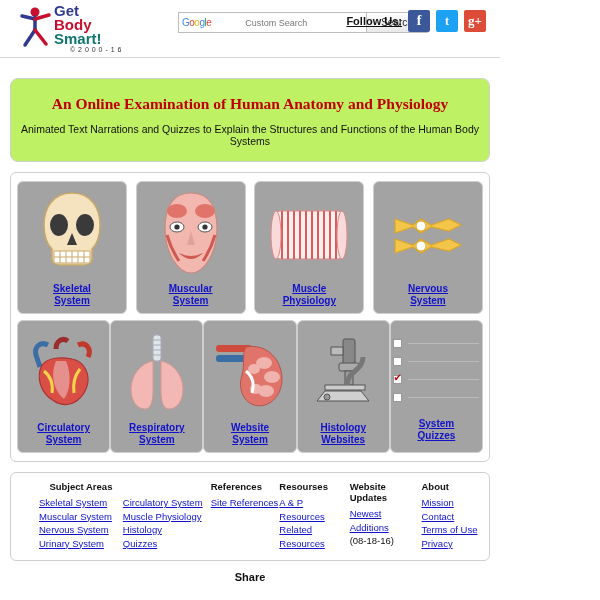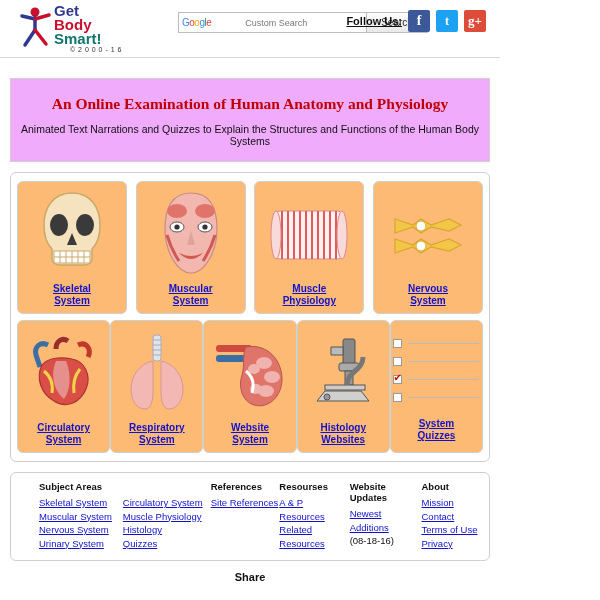--- a/index.html
+++ b/index.html
@@ -64,22 +64,22 @@
         color:#fff; font-weight:bold; font-size:14px; font-family:"Liberation Serif", serif; }
   .sq.fb { background:#3b5998; }
   .sq.tw { background:#1da1f2; font-size:12px; }
   .sq.gp { background:#dd4b39; font-size:13px; }
 
   
   .panel {
     position: relative;
     margin: 20px 10px 0 10px;
     border: 1px solid #cfcfcf;
-    border-radius: 0;
-    background: #f0abfc;
+    border-radius: 8px;
+    background: #bef264;
     padding: 10px 8px 12px 8px;
     text-align:center;
   }
   .panel h1 {
     margin: 6px 0 0 0;
     font-size: 15.5px;
     color: #c00000;
     font-weight: bold;
     font-family: "Liberation Serif", serif;
   }
@@ -97,21 +97,21 @@
     border: 1px solid #cfcfcf;
     border-radius: 6px;
     background:#fff;
     padding: 8px 6px 8px 6px;
   }
   .grid-row { display:flex; justify-content: space-between; margin-bottom: 6px; }
   .grid-row:last-child { margin-bottom: 0; }
   .card {
     width: 110px; height: 133px;
     border: 1px solid #cfcfcf; border-radius: 6px;
-    background:#fdba74;
+    background:#a3a3a3;
     display:flex; flex-direction:column; align-items:center;
     position: relative;
     cursor: pointer;
   }
   .card .art { flex: 1 1 auto; display:flex; align-items:center; justify-content:center; width:100%; padding-top:4px;}
   .card .cap {
     font-size: 10px; font-weight: bold; color:#1111cc;
     text-align:center; line-height: 12px; padding-bottom: 6px;
     text-decoration: underline;
   }
@@ -122,21 +122,21 @@
     position: relative;
     margin: 10px 10px 0 10px;
     border: 1px solid #cfcfcf;
     border-radius: 6px;
     background:#fff;
     padding: 8px 10px 10px 10px;
     display:flex;
     justify-content: flex-start;
   }
   .fcol { font-size: 9.5px; }
-  .fcol .ftitle { font-weight:bold; color:#111; margin-bottom: 4px; }
+  .fcol .ftitle { font-weight:bold; color:#111; margin-bottom: 4px; text-align:center; }
   .fcol a { display:block; color:#1111cc; text-decoration: underline; line-height: 13.5px; }
   .fcol .plain { color:#111; line-height: 13.5px; }
   .c1 { width: 105px; margin-left: 18px; }
   .c2 { width: 110px; }
   .c3 { width: 86px; }
   .c4 { width: 88px; }
   .c5 { width: 90px; }
   .c6 { width: 72px; }
   .c1 a, .c2 a { text-align: left; }
   .c3 .ftitle, .c4 .ftitle, .c5 .ftitle, .c6 .ftitle { text-align:left; }

